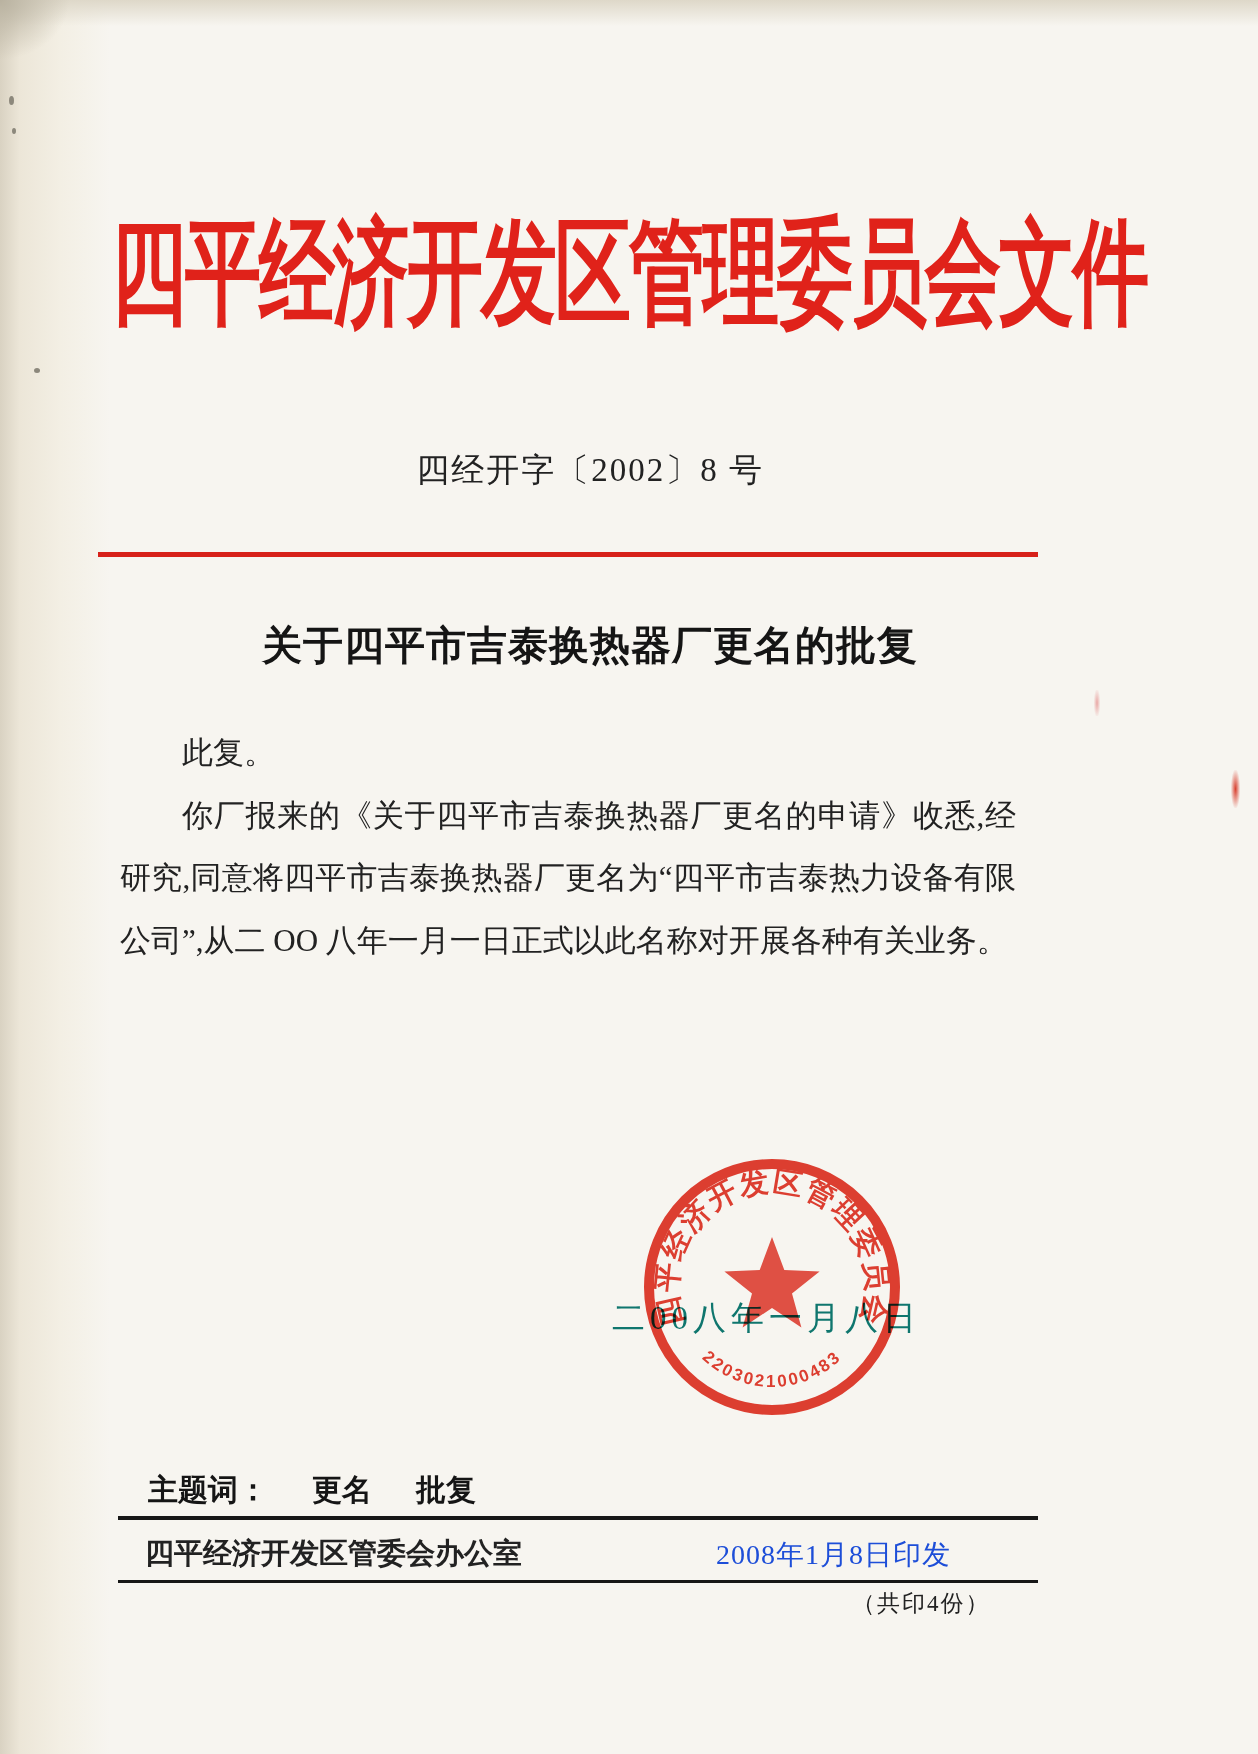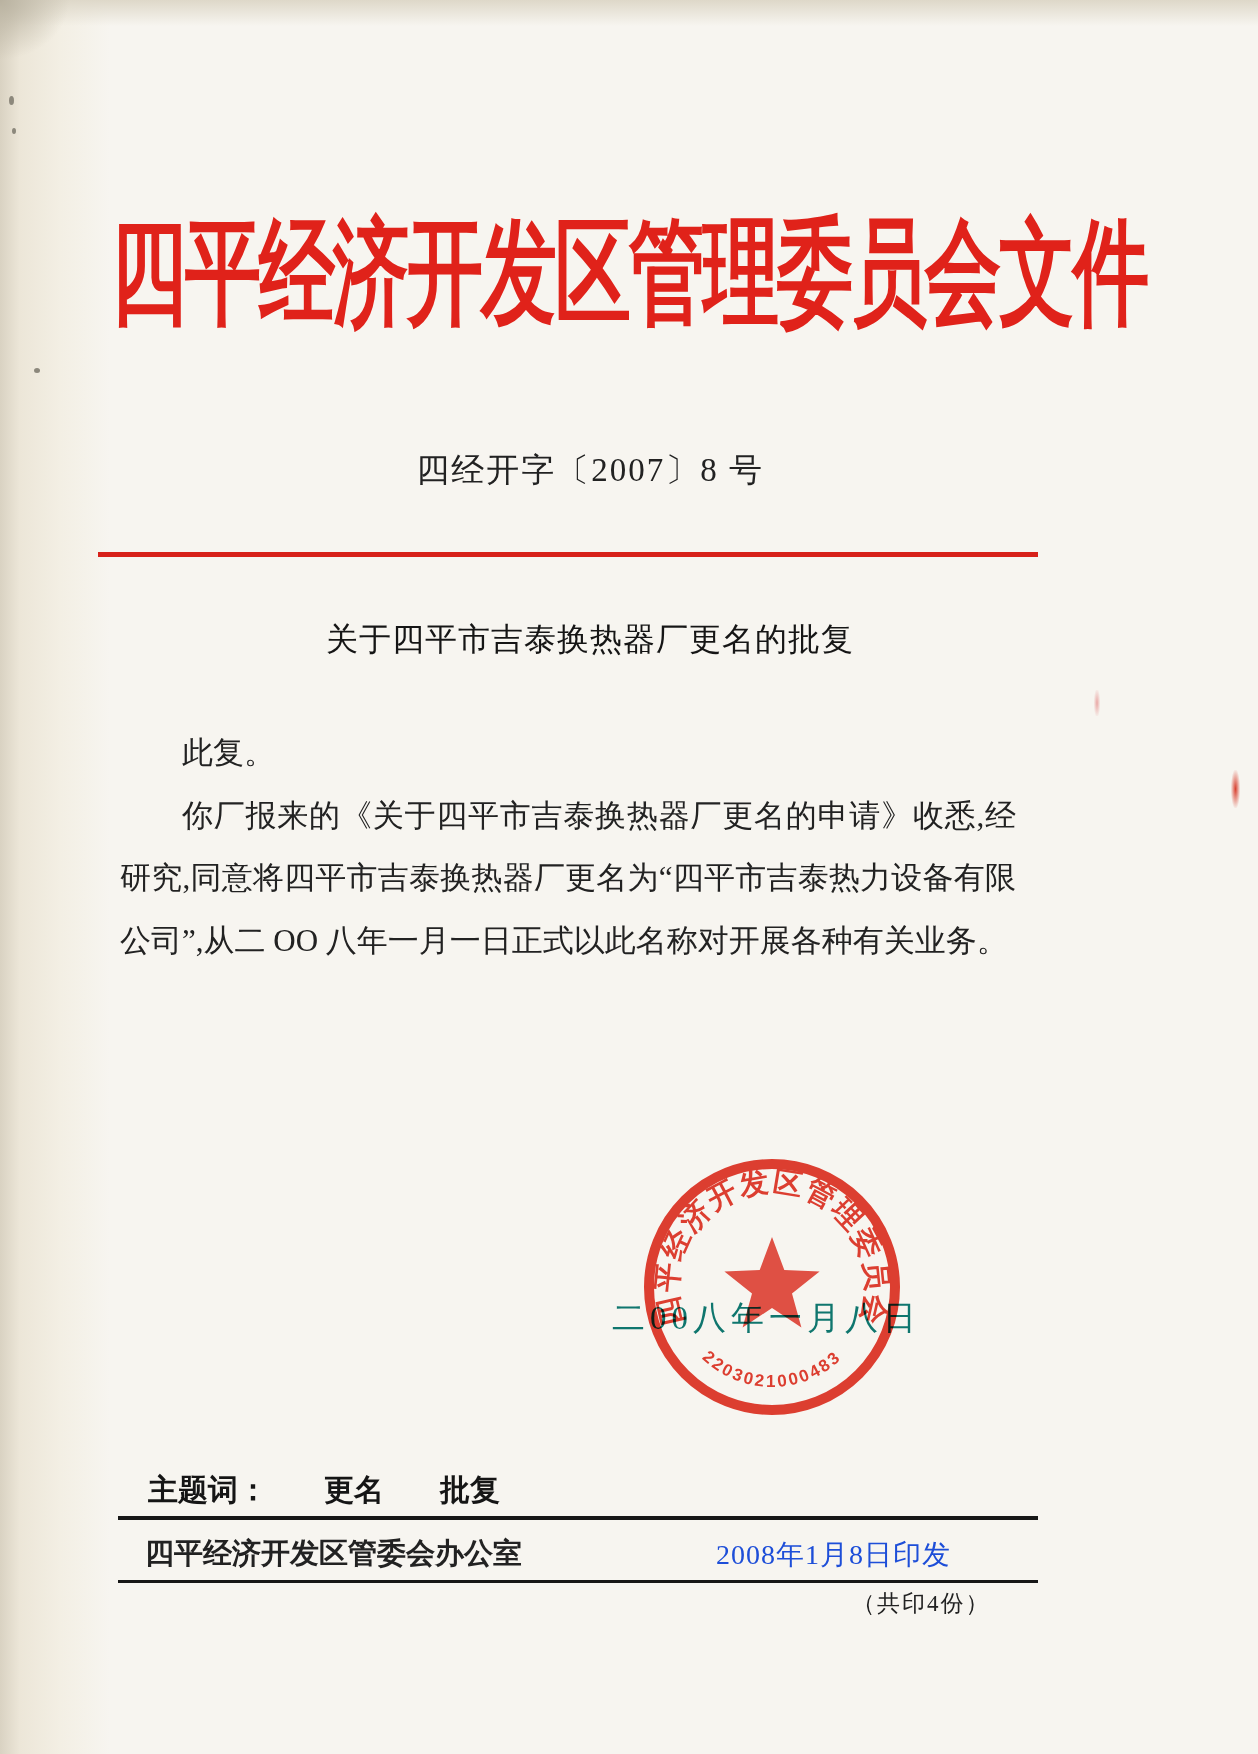--- a/index.html
+++ b/index.html
@@ -30,21 +30,21 @@
   }
   .doc-number{
     position:absolute;left:0;top:448px;width:1180px;text-align:center;
     font-size:33px;letter-spacing:2px;color:#222;
   }
   .red-rule{position:absolute;left:98px;top:552px;width:940px;height:5px;background:#d7211a;}
 
   .doc-title{
     position:absolute;left:0;top:618px;width:1180px;text-align:center;
     font-family:"Liberation Sans","DejaVu Sans",sans-serif;
-    font-weight:400;font-size:32px;letter-spacing:1px;color:#151515;
+    font-weight:700;font-size:40px;letter-spacing:1px;color:#151515;
   }
 
   .body-block{position:absolute;left:120px;top:722px;width:896px;
     font-size:31px;line-height:62.5px;color:#222;}
   .body-block p{margin:0;text-align:justify;}
   .body-block .indent{text-indent:2em;}
 
   .date-line{
     position:absolute;left:612px;top:1296px;z-index:1;
     font-size:33px;letter-spacing:5px;color:#0f766e;white-space:nowrap;
@@ -54,42 +54,42 @@
     mix-blend-mode:multiply;opacity:.93;}
   .seal text{fill:#e23123;font-family:"Liberation Sans","DejaVu Sans",sans-serif;font-weight:700;}
   .seal .org-text{font-size:29px;letter-spacing:2px;}
   .seal .num-text{font-size:17px;letter-spacing:2.5px;}
 
   .footer-subject{
     position:absolute;left:148px;top:1470px;
     font-family:"Liberation Sans","DejaVu Sans",sans-serif;
     font-weight:700;font-size:30px;color:#151515;white-space:nowrap;
   }
-  .footer-subject .kw{margin-left:56px;}
+  .footer-subject .kw{margin-left:44px;}
   .rule-black{position:absolute;left:118px;width:920px;background:#171717;}
   .rule-1{top:1516px;height:4px;}
   .rule-2{top:1580px;height:3px;}
   .footer-office{position:absolute;left:145px;top:1534px;font-size:29px;color:#222;font-weight:bold;}
   .footer-printdate{position:absolute;left:716px;top:1536px;font-size:28px;color:#1d4ed8;letter-spacing:1px;}
   .footer-copies{position:absolute;left:852px;top:1588px;font-size:23px;color:#222;letter-spacing:2px;}
 </style>
 </head>
 <body>
 
 <div class="scan-left-strip"></div>
 <div class="scan-top-shade"></div>
 <div class="scan-corner"></div>
 <div class="speck" style="left:9px;top:96px;width:5px;height:9px;"></div>
 <div class="speck" style="left:12px;top:128px;width:4px;height:6px;"></div>
 <div class="speck" style="left:34px;top:368px;width:6px;height:5px;"></div>
 <div class="red-smudge"></div>
 <div class="pink-mark"></div>
 
 <div class="masthead">四平经济开发区管理委员会文件</div>
-<div class="doc-number">四经开字〔2007〕8 号</div>
+<div class="doc-number">四经开字〔2002〕8 号</div>
 <div class="red-rule"></div>
 
 <div class="doc-title">关于四平市吉泰换热器厂更名的批复</div>
 
 <div class="body-block">
   <p class="indent">此复。</p>
   <p class="indent">你厂报来的《关于四平市吉泰换热器厂更名的申请》收悉,经研究,同意将四平市吉泰换热器厂更名为“四平市吉泰热力设备有限公司”,从二 OO 八年一月一日正式以此名称对开展各种有关业务。</p>
 </div>
 
 <div class="date-line">二00八年一月八日</div>

